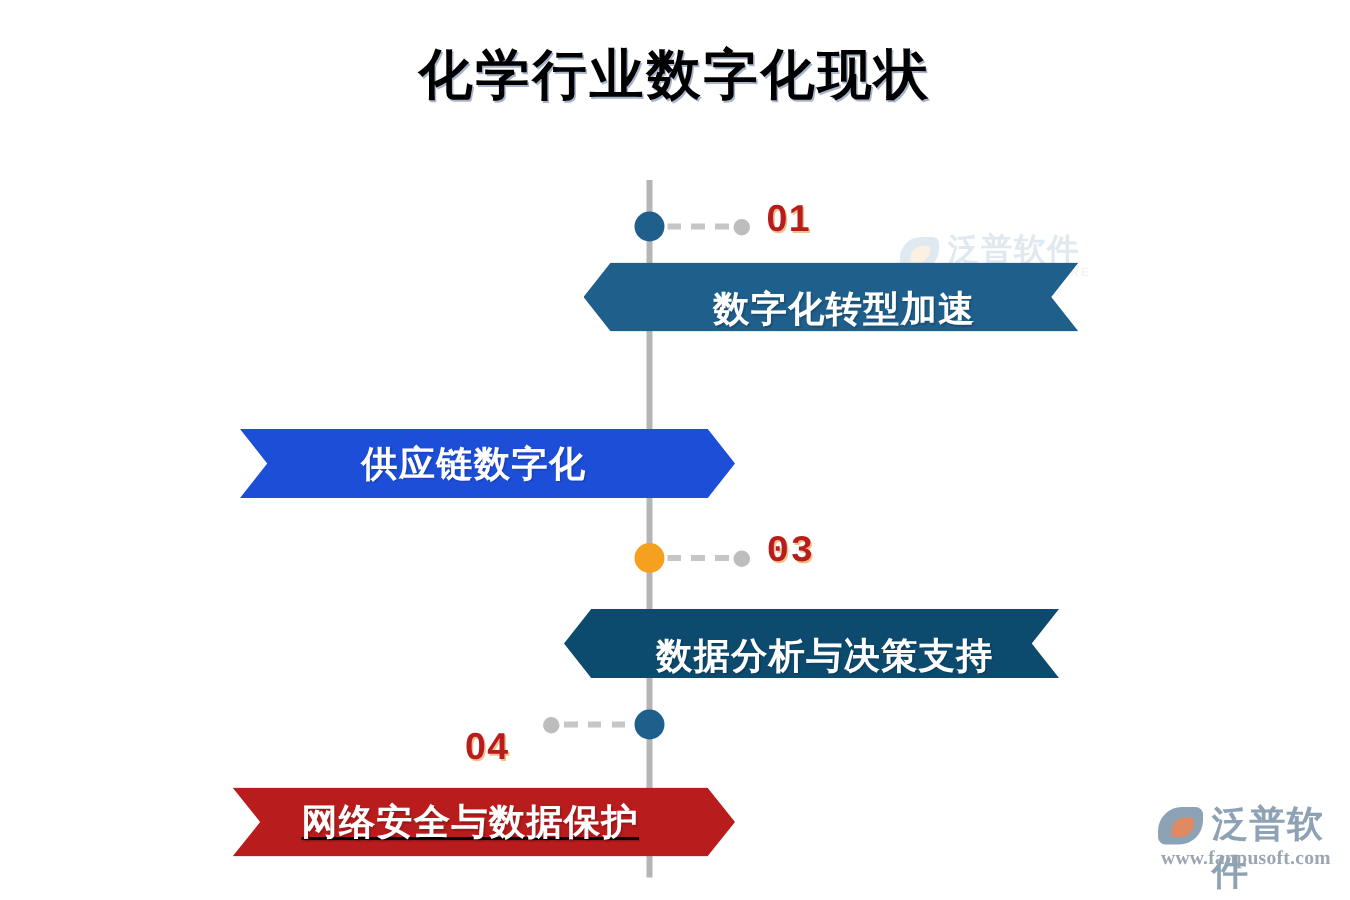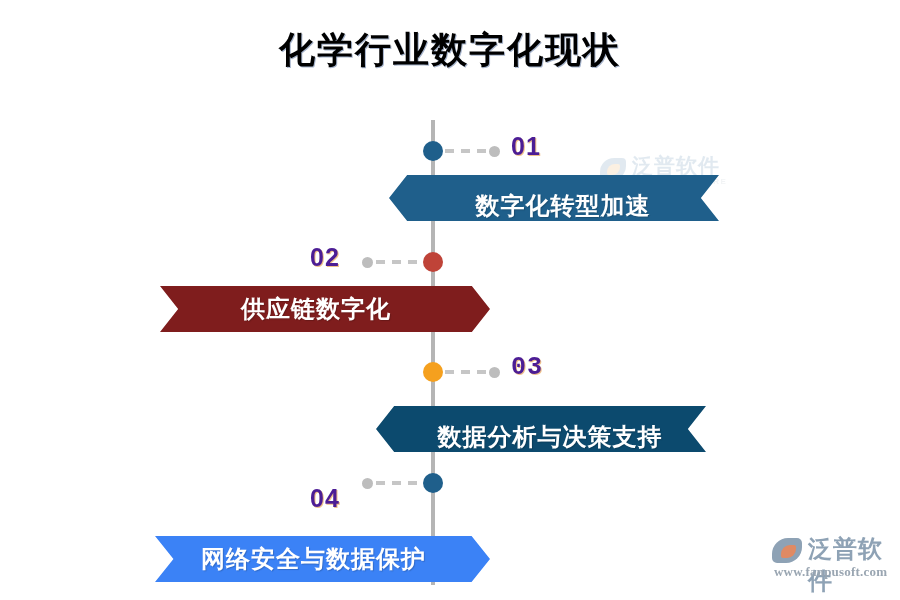--- a/index.html
+++ b/index.html
@@ -62,21 +62,21 @@
   .dot-small{
     position:absolute;top:5px;width:11px;height:11px;border-radius:50%;
     background:#bdbdbd;
   }
   .dash{
     position:absolute;top:8px;height:4px;
     background:repeating-linear-gradient(to right,#c6c6c6 0 9px,transparent 9px 16px);
   }
   .num{
     position:absolute;top:-9px;
-    font-size:25px;font-weight:bold;color:#4c1d95;
+    font-size:25px;font-weight:bold;color:#b91c1c;
     letter-spacing:1px;
     text-shadow:1px 1px 0 rgba(225,140,40,.55);
   }
 
   
   .ribbon{
     position:absolute;height:46px;
     display:flex;align-items:center;
   }
   .ribbon .label{
@@ -136,47 +136,41 @@
   <div class="conn" style="left:423px;top:141px;width:120px;">
     <div class="dot-big" style="left:0;background:#1f5f8b;"></div>
     <div class="dash" style="left:22px;width:46px;"></div>
     <div class="dot-small" style="left:66px;"></div>
     <div class="num" style="left:88px;">01</div>
   </div>
   <div class="ribbon rib-left-point" style="left:389px;top:175px;width:330px;background:#1f5f8b;">
     <div class="label">数字化转型加速</div>
   </div>
 
-  <div class="conn" style="left:310px;top:252px;width:135px;">
-    <div class="num" style="left:0;">02</div>
-    <div class="dot-small" style="left:52px;"></div>
-    <div class="dash" style="left:66px;width:46px;"></div>
-    <div class="dot-big" style="left:113px;background:#bf4338;"></div>
-  </div>
-  <div class="ribbon rib-right-point" style="left:160px;top:286px;width:330px;background:#7f1d1d;font-family:Liberation Mono, monospace;">
+  <div class="ribbon rib-right-point" style="left:160px;top:286px;width:330px;background:#1d4ed8;font-family:Liberation Mono, monospace;">
     <div class="label">供应链数字化</div>
   </div>
 
   <div class="conn" style="left:423px;top:362px;width:120px;font-family:Liberation Mono, monospace;">
     <div class="dot-big" style="left:0;background:#f5a01e;"></div>
     <div class="dash" style="left:22px;width:46px;"></div>
     <div class="dot-small" style="left:66px;"></div>
     <div class="num" style="left:88px;">03</div>
   </div>
   <div class="ribbon rib-left-point" style="left:376px;top:406px;width:330px;background:#0c4a6e;">
     <div class="label">数据分析与决策支持</div>
   </div>
 
   <div class="conn" style="left:310px;top:473px;width:135px;">
     <div class="num" style="left:0;margin-top:20px;">04</div>
     <div class="dot-small" style="left:52px;"></div>
     <div class="dash" style="left:66px;width:46px;"></div>
     <div class="dot-big" style="left:113px;background:#1f5f8b;"></div>
   </div>
-  <div class="ribbon rib-right-point" style="left:155px;top:536px;width:335px;background:#3b82f6;">
+  <div class="ribbon rib-right-point" style="left:155px;top:525px;width:335px;background:#b91c1c;text-decoration:underline;">
     <div class="label">网络安全与数据保护</div>
   </div>
 
   <div class="logo">
     <div class="logo-mark"></div>
     <div class="logo-cn">泛普软件</div>
     <div class="logo-url">www.fanpusoft.com</div>
   </div>
 
 </div>

